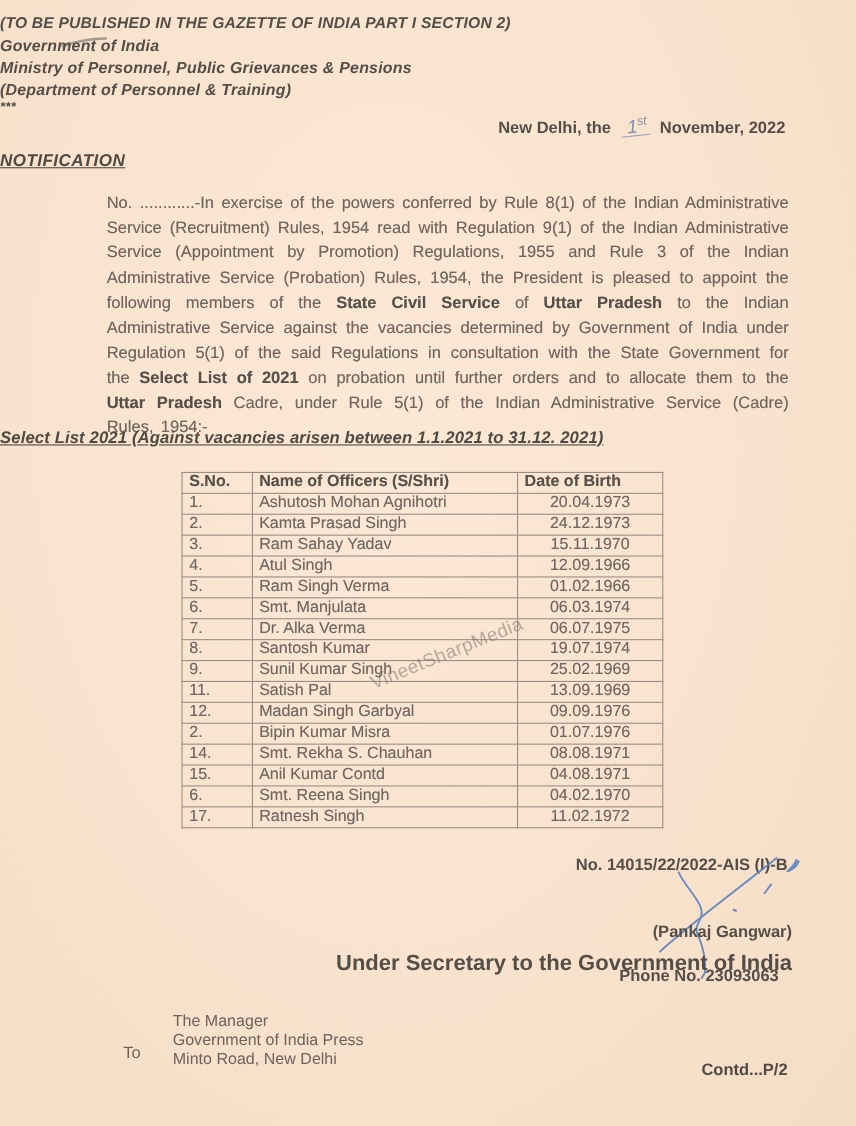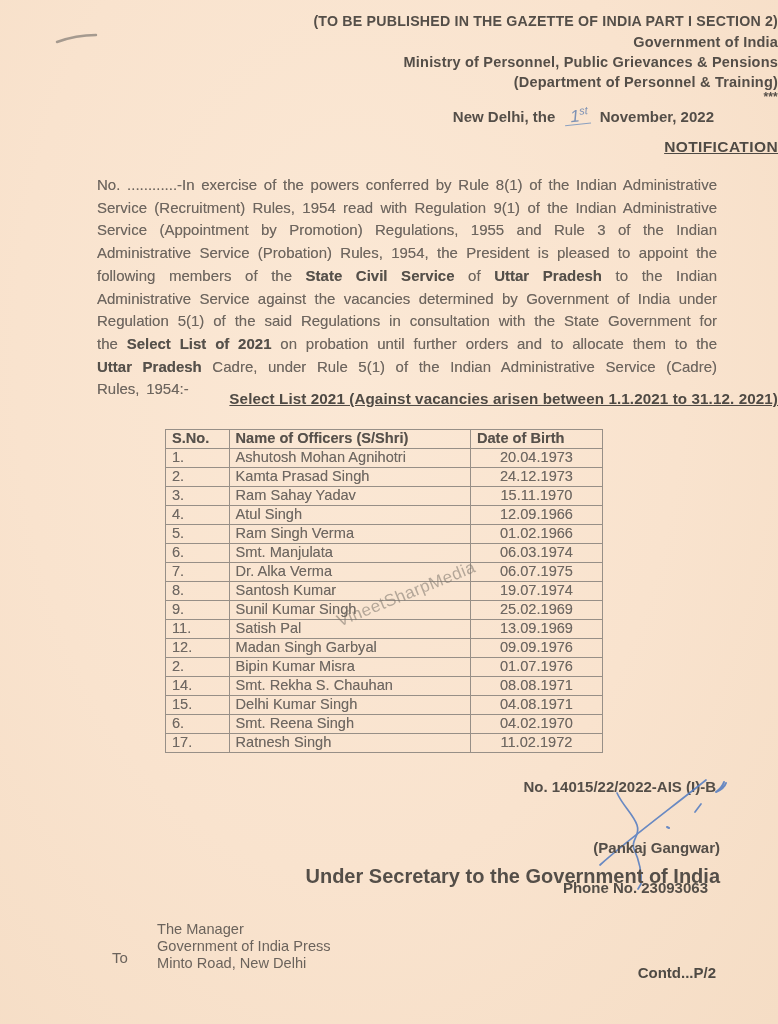--- a/index.html
+++ b/index.html
@@ -7,21 +7,21 @@
     width:778px;height:1024px;
     font-family:"Liberation Sans","DejaVu Sans",sans-serif;
     background:#efe0cf;
   }
   .page{
     position:relative;width:778px;height:1024px;overflow:hidden;
     background:radial-gradient(ellipse at 45% 35%, #fbe8d5 0%, #f9e3ce 55%, #f5ddc5 100%);
     color:#6b635c;
   }
   .txt{position:absolute;white-space:nowrap;}
-  .center{left:0;right:0;text-align:right;}
+  .center{left:0;right:0;text-align:left;font-style:italic;}
   .b{font-weight:700;color:#56504a;}
   
   .hdr-line{font-weight:700;color:#544e48;font-size:14.5px;letter-spacing:.2px;}
   
   .dateline{right:64px;top:104px;font-weight:700;color:#544e48;font-size:15px;}
   .hand-day{
     display:inline-block;color:#7d91b4;font-size:17px;font-weight:400;
     font-style:italic;transform:rotate(-6deg);padding:0 2px 0 6px;
     border-bottom:1.5px solid #8aa0c0;margin:0 6px 0 4px;line-height:14px;
   }
@@ -167,21 +167,21 @@
           <td class="cell-name">Bipin Kumar Misra</td>
           <td class="cell-dob">01.07.1976</td>
         </tr>
         <tr>
           <td class="cell-sno">14.</td>
           <td class="cell-name">Smt. Rekha S. Chauhan</td>
           <td class="cell-dob">08.08.1971</td>
         </tr>
         <tr>
           <td class="cell-sno">15.</td>
-          <td class="cell-name">Delhi Kumar Singh</td>
+          <td class="cell-name">Anil Kumar Contd</td>
           <td class="cell-dob">04.08.1971</td>
         </tr>
         <tr>
           <td class="cell-sno">6.</td>
           <td class="cell-name">Smt. Reena Singh</td>
           <td class="cell-dob">04.02.1970</td>
         </tr>
         <tr>
           <td class="cell-sno">17.</td>
           <td class="cell-name">Ratnesh Singh</td>

